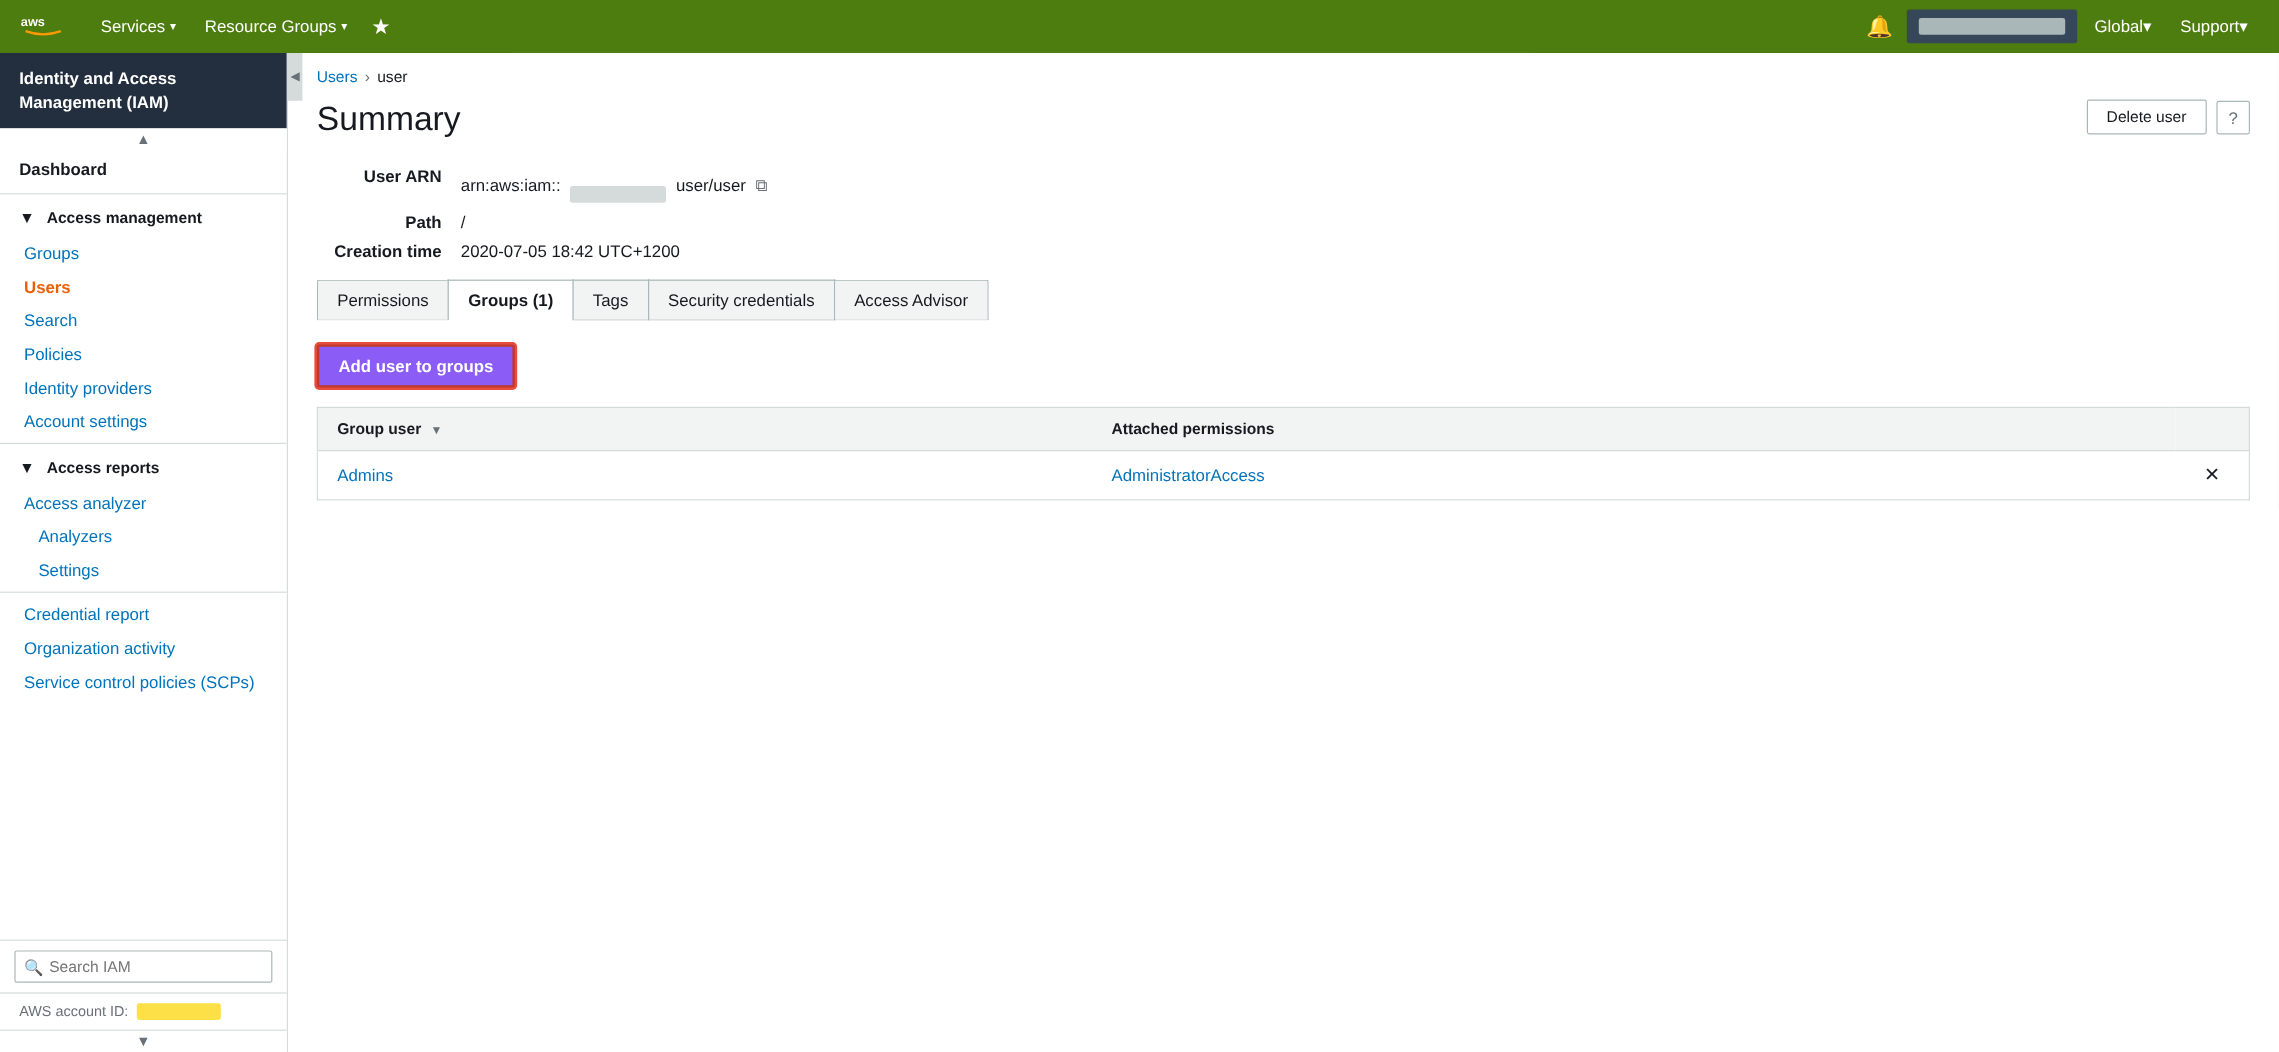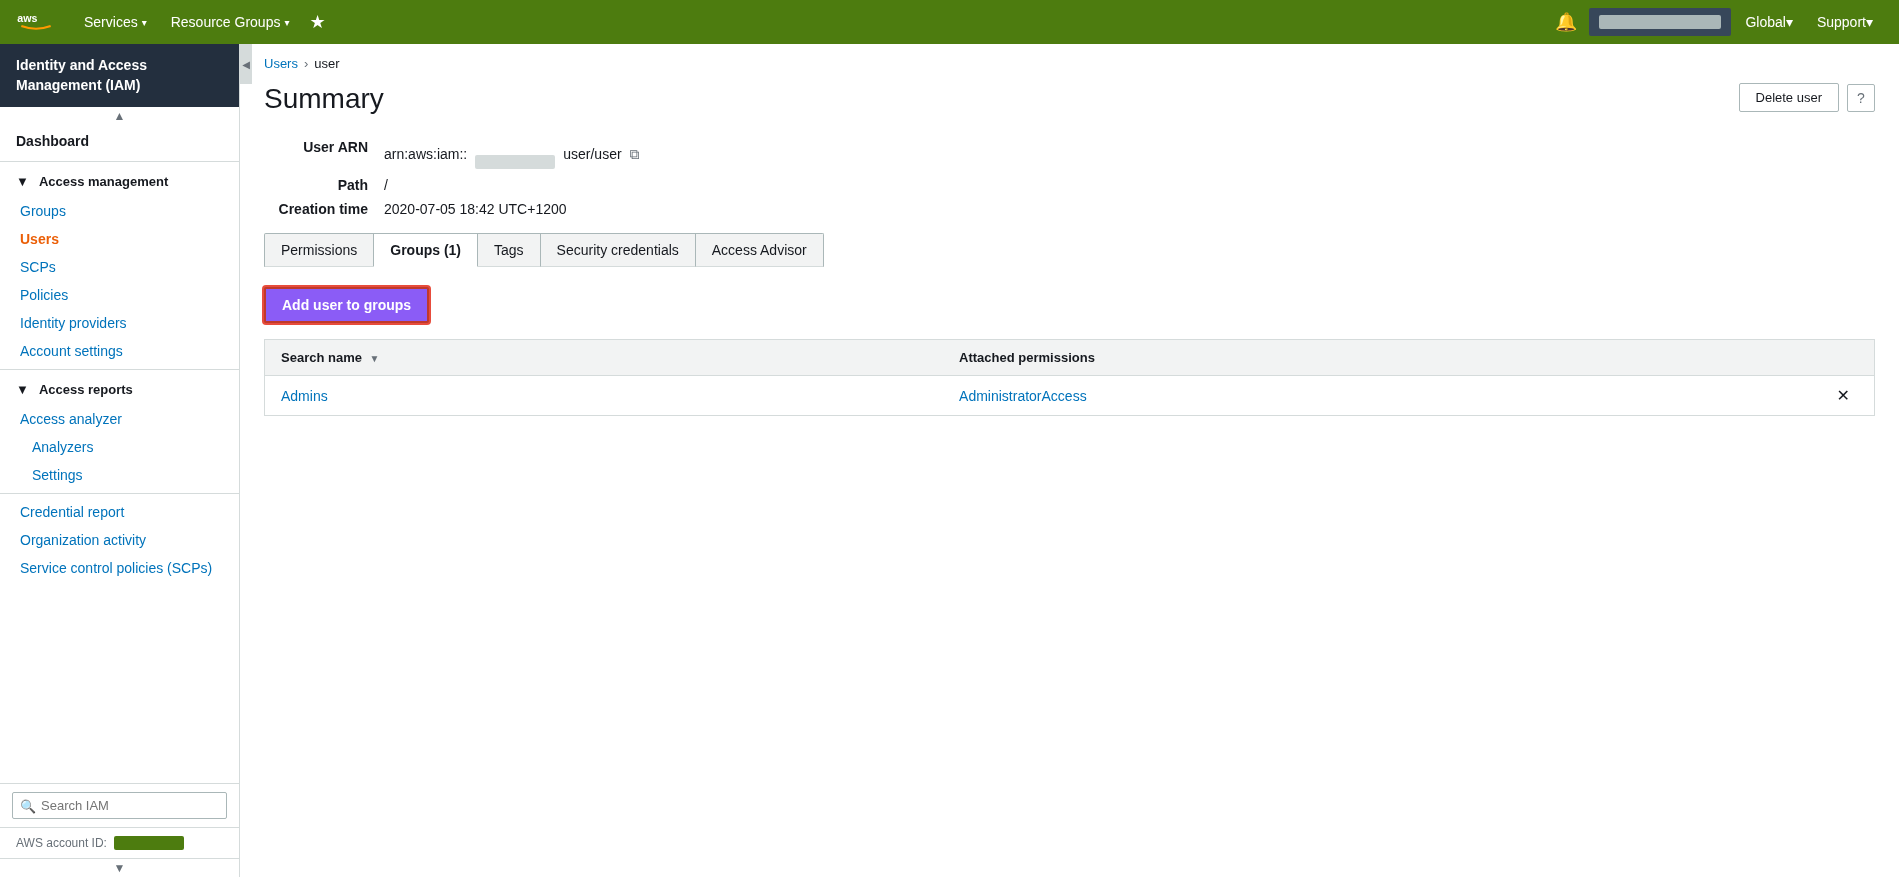--- a/index.html
+++ b/index.html
@@ -355,21 +355,21 @@
       <span>Access management</span>
     </div>
 
     <a class="sidebar-item">
       <span>Groups</span>
     </a>
     <a class="sidebar-item active">
       <span>Users</span>
     </a>
     <a class="sidebar-item">
-      <span>SCPs</span>
+      <span>Search</span>
     </a>
     <a class="sidebar-item">
       <span>Policies</span>
     </a>
     <a class="sidebar-item">
       <span>Identity providers</span>
     </a>
     <a class="sidebar-item">
       <span>Account settings</span>
     </a>
@@ -407,21 +407,21 @@
 
     <div class="sidebar-search">
       <div class="sidebar-search-wrap">
         <span class="search-icon-inner">🔍</span>
         <input type="text" placeholder="Search IAM" style="">
       </div>
     </div>
 
     <div class="sidebar-account">
       <span>AWS account ID:</span>
-      <span style="background:#4d7c0f;color:transparent;border-radius:2px;padding:0 30px;display:inline-block;margin-left:4px;">id</span>
+      <span style="background:#fde047;color:transparent;border-radius:2px;padding:0 30px;display:inline-block;margin-left:4px;">id</span>
     </div>
 
     <div style="display:flex;justify-content:center;padding:2px 0;cursor:pointer;background:#fff;border-top:1px solid #d5dbdb;">
       <span style="color:#687078;font-size:12px;">▼</span>
     </div>
   </aside>
 
   <main class="main">
     <div class="content-area">
 
@@ -500,21 +500,21 @@
       <div class="tab-content">
 
         <button class="btn-add-user">
           <span>Add user to groups</span>
         </button>
 
         <table class="data-table">
           <thead>
             <tr>
               <th>
-                <span>Search name</span>
+                <span>Group user</span>
                 <span class="sort-icon">▼</span>
               </th>
               <th>
                 <span>Attached permissions</span>
               </th>
               <th style="width:40px;"></th>
             </tr>
           </thead>
           <tbody>
             <tr class="table-row">

